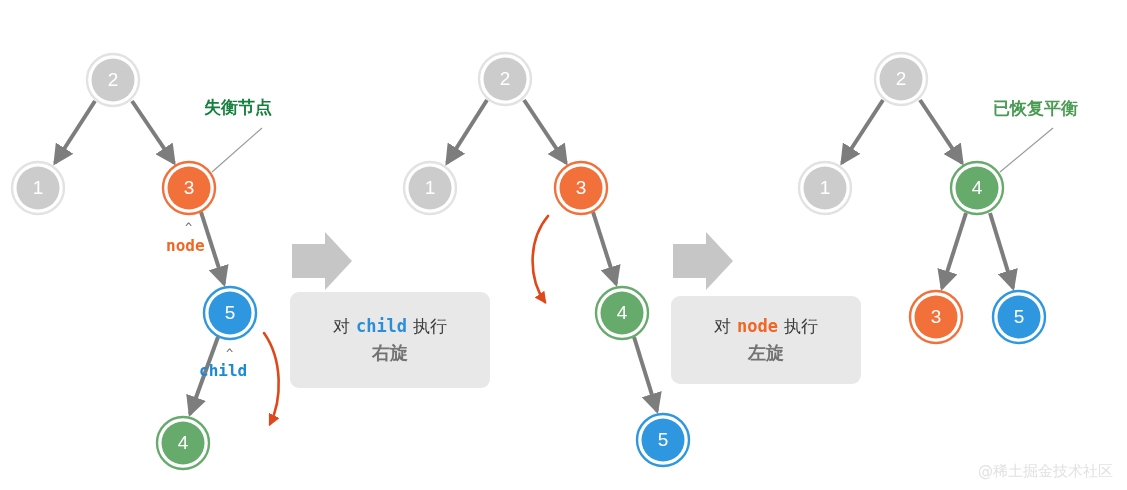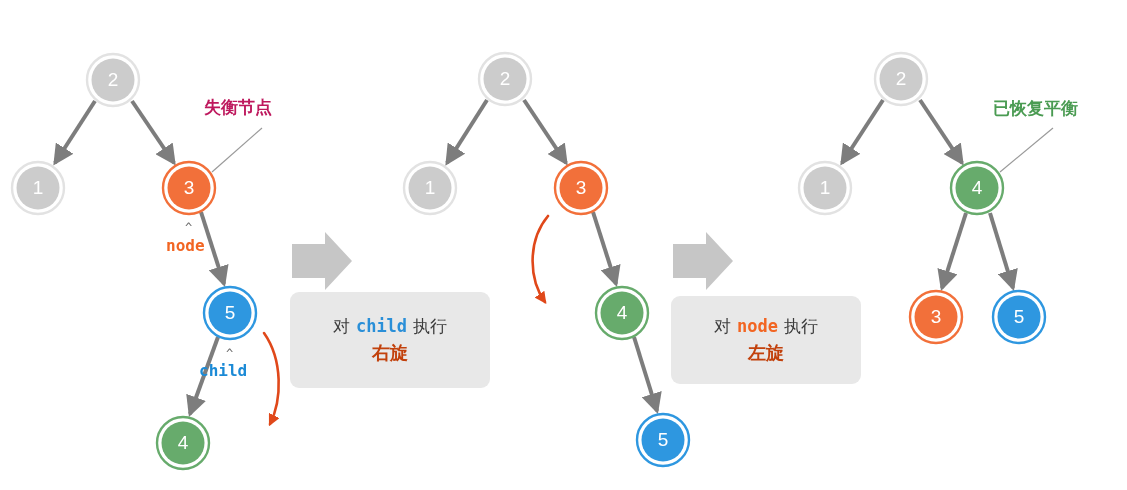--- a/index.html
+++ b/index.html
@@ -14,21 +14,21 @@
     font-size:19px;color:#ffffff;font-weight:400;
     width:52px;text-align:center;line-height:52px;
     pointer-events:none;user-select:none;
   }
 
   .tag{
     position:absolute;
     font-family:"DejaVu Sans","Liberation Sans",sans-serif;
     font-weight:700;font-size:17px;white-space:nowrap;
   }
-  .tag-orange{color:#be185d;}
+  .tag-orange{color:#15803d;}
   .tag-green{color:#4a9b52;text-align:right;}
 
   .mono{
     position:absolute;
     font-family:"DejaVu Sans Mono","Liberation Mono",monospace;
     font-weight:700;font-size:16px;white-space:nowrap;
   }
   .mono-orange{color:#f26522;}
   .mono-blue{color:#1b8ad6;}
 
@@ -48,21 +48,21 @@
   .callout .line{
     display:flex;align-items:baseline;justify-content:center;
     white-space:nowrap;line-height:1.5;
   }
   .cn{
     font-family:"DejaVu Sans","Liberation Sans",sans-serif;
     font-size:17px;color:#3c3c3c;font-weight:500;
   }
   .cn-strong{
     font-family:"DejaVu Sans","Liberation Sans",sans-serif;
-    font-size:18px;color:#c2410c;font-weight:700;
+    font-size:18px;color:#737373;font-weight:700;
   }
   .code{
     font-family:"DejaVu Sans Mono","Liberation Mono",monospace;
     font-size:17px;font-weight:700;padding:0 6px;
   }
   .code-blue{color:#2a8fd8;}
   .code-orange{color:#f26522;}
 
   .watermark{
     position:absolute;right:14px;bottom:9px;
@@ -203,14 +203,15 @@
     <div class="line">
       <span class="cn">对</span>
       <span class="code code-orange">node</span>
       <span class="cn">执行</span>
     </div>
     <div class="line">
       <span class="cn-strong">左旋</span>
     </div>
   </div>
 
+  <span class="watermark">@稀土掘金技术社区</span>
 
 </div>
 
 </body></html>

